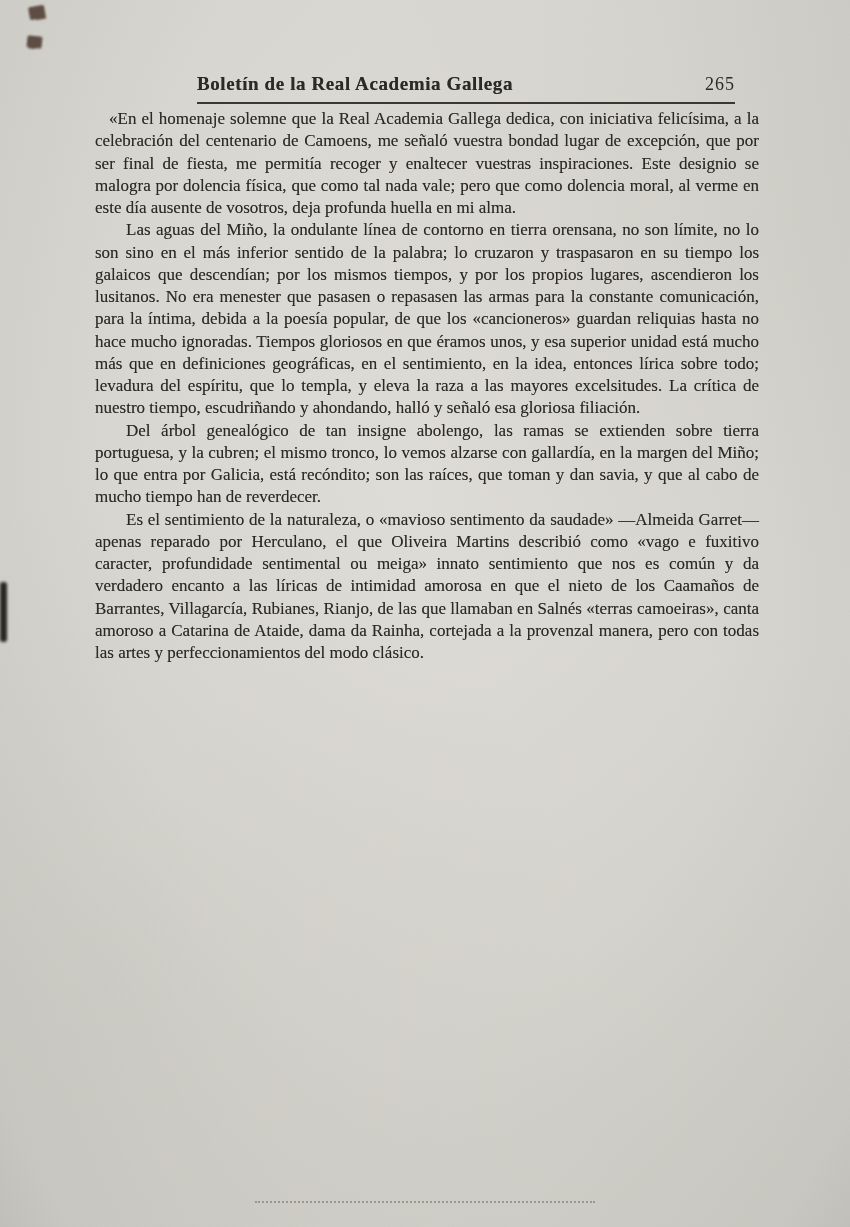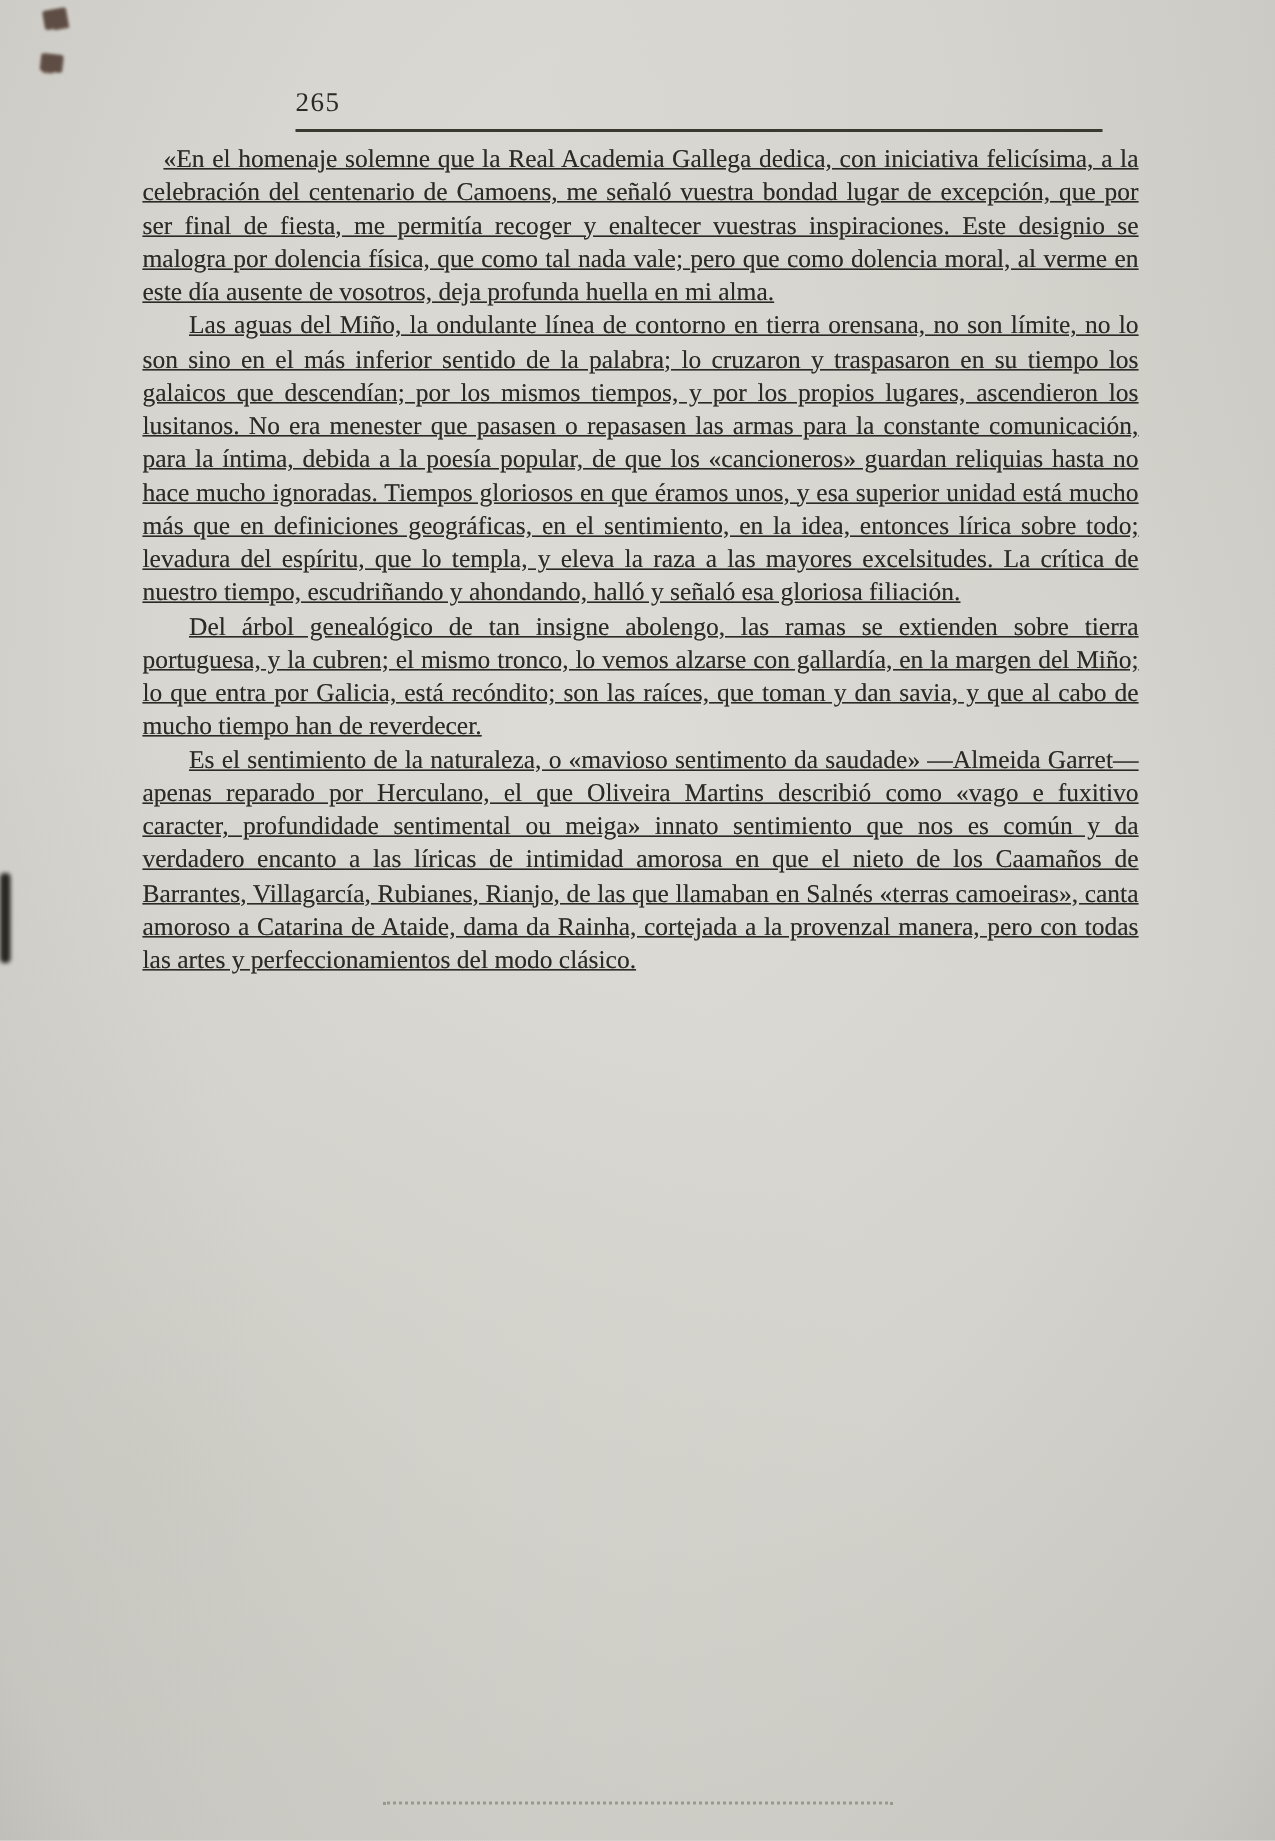--- a/index.html
+++ b/index.html
@@ -45,32 +45,32 @@
   }
   .header-title {
     font-weight: bold;
     font-size: 19px;
     letter-spacing: 0.6px;
     text-shadow: 0 0 0.4px rgba(40,38,30,.6);
   }
   .page-number {
     font-size: 18px;
     letter-spacing: 1px;
+    margin-top: 16px;
   }
 
   .text-block {
     position: absolute;
     left: 95px;
-    top: 95px;
+    top: 108px;
     width: 664px;
     font-size: 17px;
     line-height: 22.25px;
     text-align: justify;
     text-shadow: 0 0 0.3px rgba(40,38,30,.45);
-    text-decoration: underline;
   }
   .para {
     margin: 0;
     text-indent: 31px;
   }
   .para:first-child {
     text-indent: 14px;
   }
 
   
@@ -111,20 +111,21 @@
 <body style="--paper: #d6d5cf; --ink: #2b2a25;">
 
 <div class="paper"></div>
 
 <div class="stamp-mark-1"></div>
 <div class="stamp-mark-2"></div>
 <div class="edge-smudge"></div>
 <div class="bottom-dotted-line"></div>
 
 <div class="header">
+  <span class="header-title">Boletín de la Real Academia Gallega</span>
   <span class="page-number">265</span>
 </div>
 
 <div class="text-block" id="paragraphs">
     <p class="para">«En el homenaje solemne que la Real Academia Gallega dedica, con iniciativa felicísima, a la celebración del centenario de Camoens, me señaló vuestra bondad lugar de excepción, que por ser final de fiesta, me permitía recoger y enaltecer vuestras inspiraciones. Este designio se malogra por dolencia física, que como tal nada vale; pero que como dolencia moral, al verme en este día ausente de vosotros, deja profunda huella en mi alma.</p>
     <p class="para">Las aguas del Miño, la ondulante línea de contorno en tierra orensana, no son límite, no lo son sino en el más inferior sentido de la palabra; lo cruzaron y traspasaron en su tiempo los galaicos que descendían; por los mismos tiempos, y por los propios lugares, ascendieron los lusitanos. No era menester que pasasen o repasasen las armas para la constante comunicación, para la íntima, debida a la poesía popular, de que los «cancioneros» guardan reliquias hasta no hace mucho ignoradas. Tiempos gloriosos en que éramos unos, y esa superior unidad está mucho más que en definiciones geográficas, en el sentimiento, en la idea, entonces lírica sobre todo; levadura del espíritu, que lo templa, y eleva la raza a las mayores excelsitudes. La crítica de nuestro tiempo, escudriñando y ahondando, halló y señaló esa gloriosa filiación.</p>
     <p class="para">Del árbol genealógico de tan insigne abolengo, las ramas se extienden sobre tierra portuguesa, y la cubren; el mismo tronco, lo vemos alzarse con gallardía, en la margen del Miño; lo que entra por Galicia, está recóndito; son las raíces, que toman y dan savia, y que al cabo de mucho tiempo han de reverdecer.</p>
     <p class="para">Es el sentimiento de la naturaleza, o «mavioso sentimento da saudade» —Almeida Garret— apenas reparado por Herculano, el que Oliveira Martins describió como «vago e fuxitivo caracter, profundidade sentimental ou meiga» innato sentimiento que nos es común y da verdadero encanto a las líricas de intimidad amorosa en que el nieto de los Caamaños de Barrantes, Villagarcía, Rubianes, Rianjo, de las que llamaban en Salnés «terras camoeiras», canta amoroso a Catarina de Ataide, dama da Rainha, cortejada a la provenzal manera, pero con todas las artes y perfeccionamientos del modo clásico.</p>
   </div>
 

